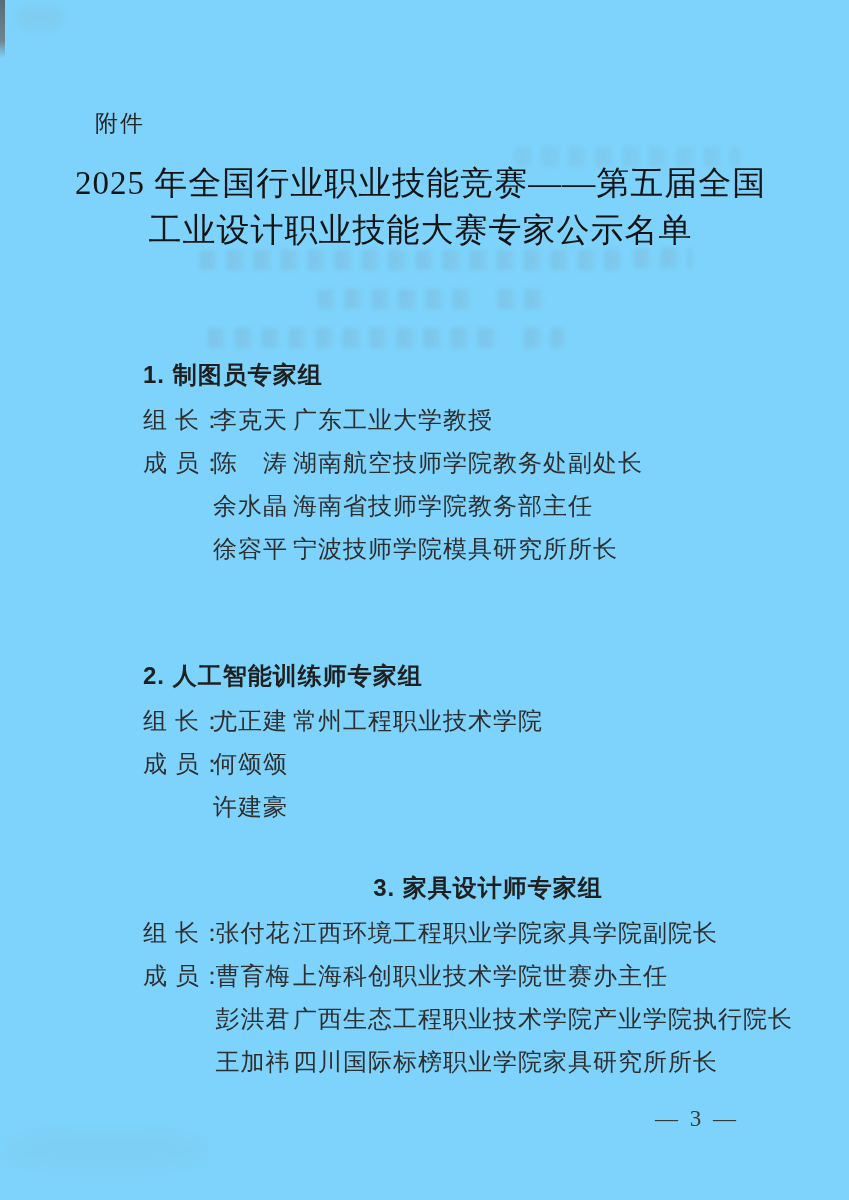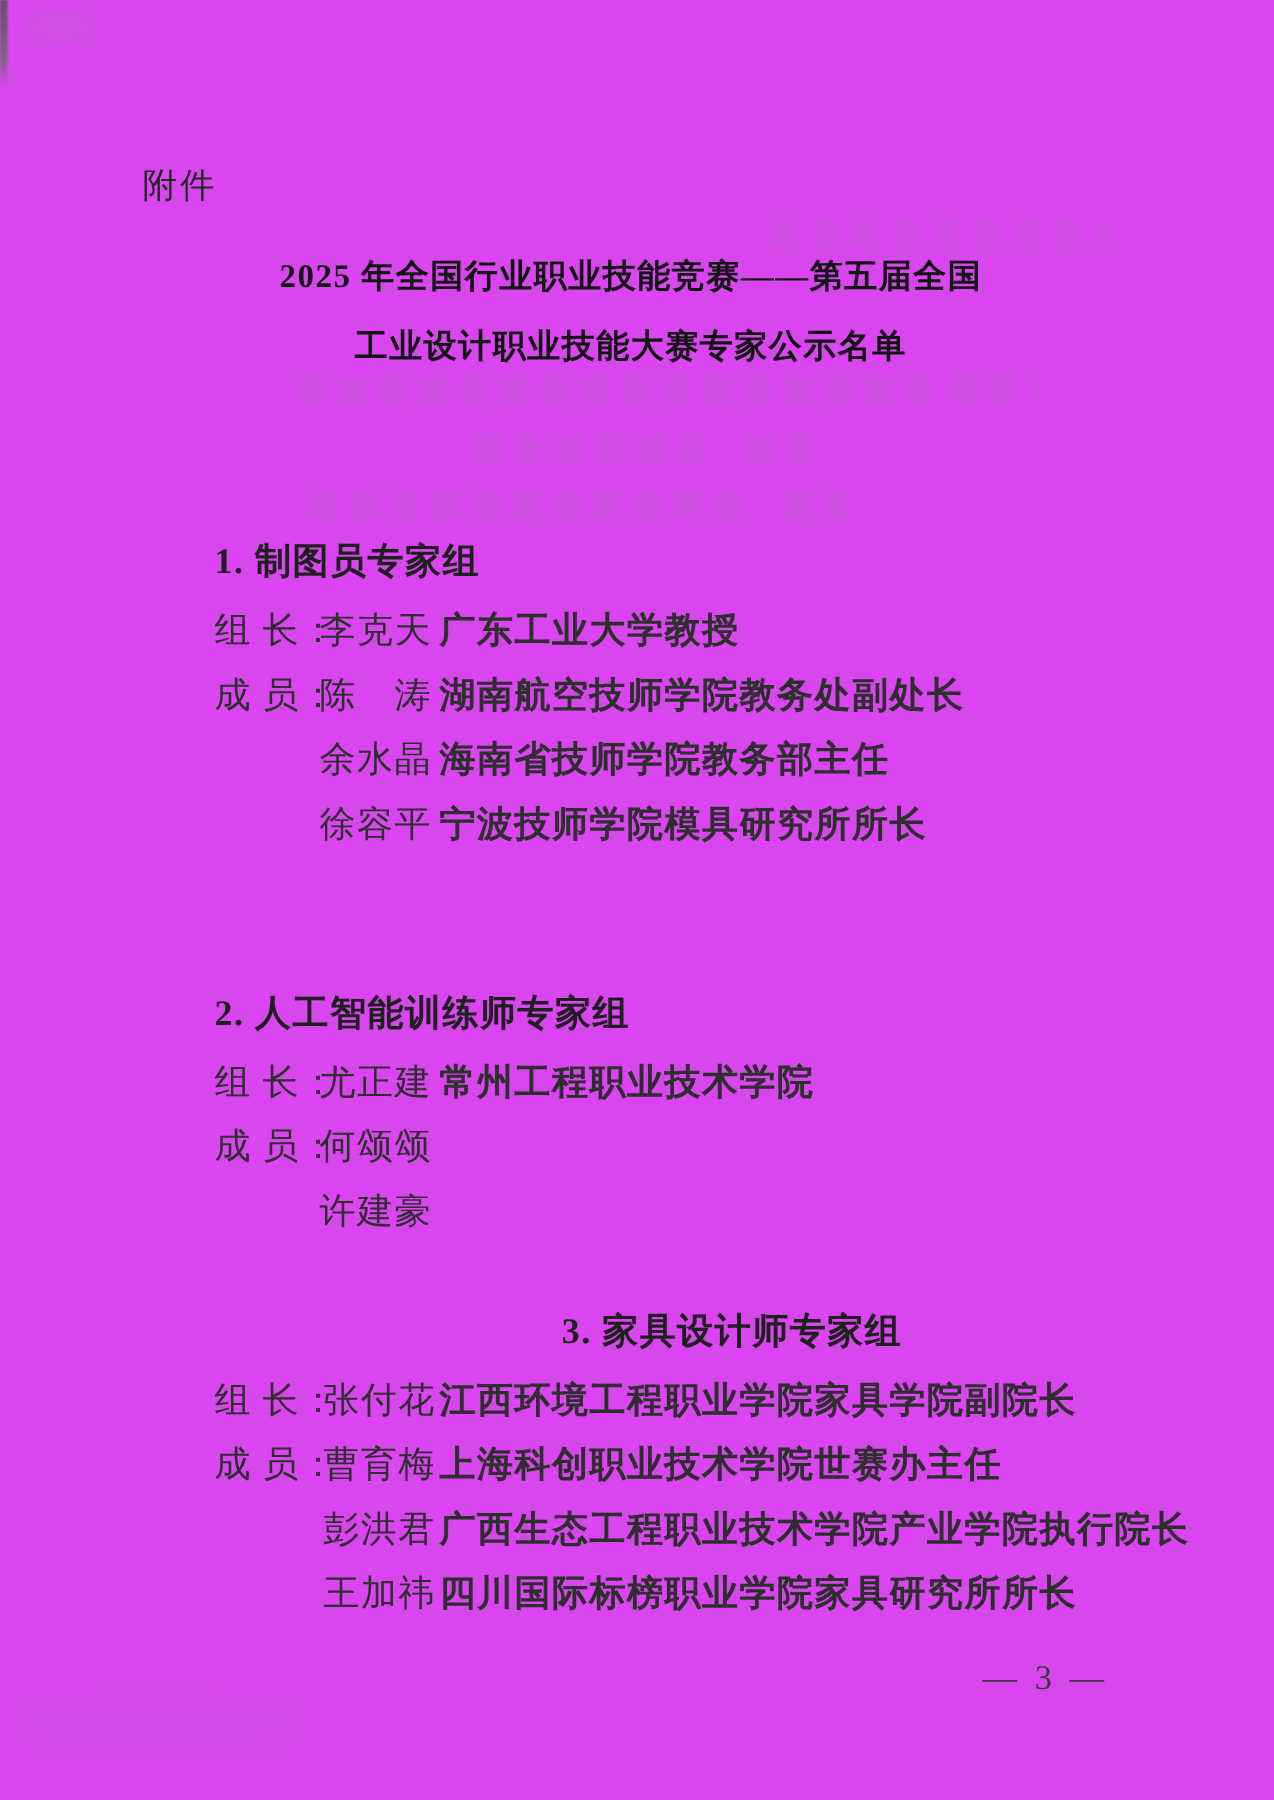--- a/index.html
+++ b/index.html
@@ -1,21 +1,21 @@
 <!DOCTYPE html>
 <html><head>
 <meta charset="utf-8">
 <style>
   html, body { margin: 0; padding: 0; background: #e8e8e8; }
   .page {
     position: relative;
     width: 849px;
     height: 1200px;
     margin: 0 auto;
-    background: #d946ef;
+    background: #7dd3fc;
     overflow: hidden;
     font-family: "Liberation Serif", "DejaVu Serif", serif;
     color: #2b2b2b;
   }
 
   
   .edge-artifact {
     position: absolute;
     left: 0; top: 0;
     width: 5px; height: 58px;
@@ -62,57 +62,57 @@
     left: 95px; top: 108px;
     font-size: 23px;
     letter-spacing: 2px;
     color: #262626;
   }
 
   .doc-title {
     position: absolute;
     left: 0; right: 8px; top: 160px;
     text-align: center;
-    font-weight: 700;
-    font-size: 22px;
+    font-weight: 400;
+    font-size: 33px;
     line-height: 47px;
     letter-spacing: 1px;
     color: #141414;
   }
 
   .section {
     position: absolute;
     left: 143px;
     width: 690px;
   }
   .section-1 { top: 360px; }
   .section-2 { top: 618px; margin-top: 43px; }
   .section-3 { top: 873px; text-align: center; }
 
   .section-heading {
-    font-family: Liberation Serif, serif;
+    font-family: Liberation Sans, sans-serif;
     font-weight: 700;
     font-size: 24px;
     line-height: 30px;
     letter-spacing: 1px;
     color: #1f1f1f;
     margin-bottom: 8px;
   }
   .member-row {
     display: flex;
     align-items: center;
     height: 43px;
     font-size: 24px;
     letter-spacing: 1px;
     color: #2e2e2e;
     white-space: nowrap;
   }
   .row-label  { display: inline-block; width: 70px;  flex: 0 0 70px; }
   .row-name   { display: inline-block; width: 80px;  flex: 0 0 80px; }
-  .row-affil  { display: inline-block; font-weight: bold; }
+  .row-affil  { display: inline-block; }
 
   .page-number {
     position: absolute;
     left: 655px; top: 1106px;
     font-size: 23px;
     letter-spacing: 3px;
     color: #3a3a3a;
   }
 </style>
 </head>

